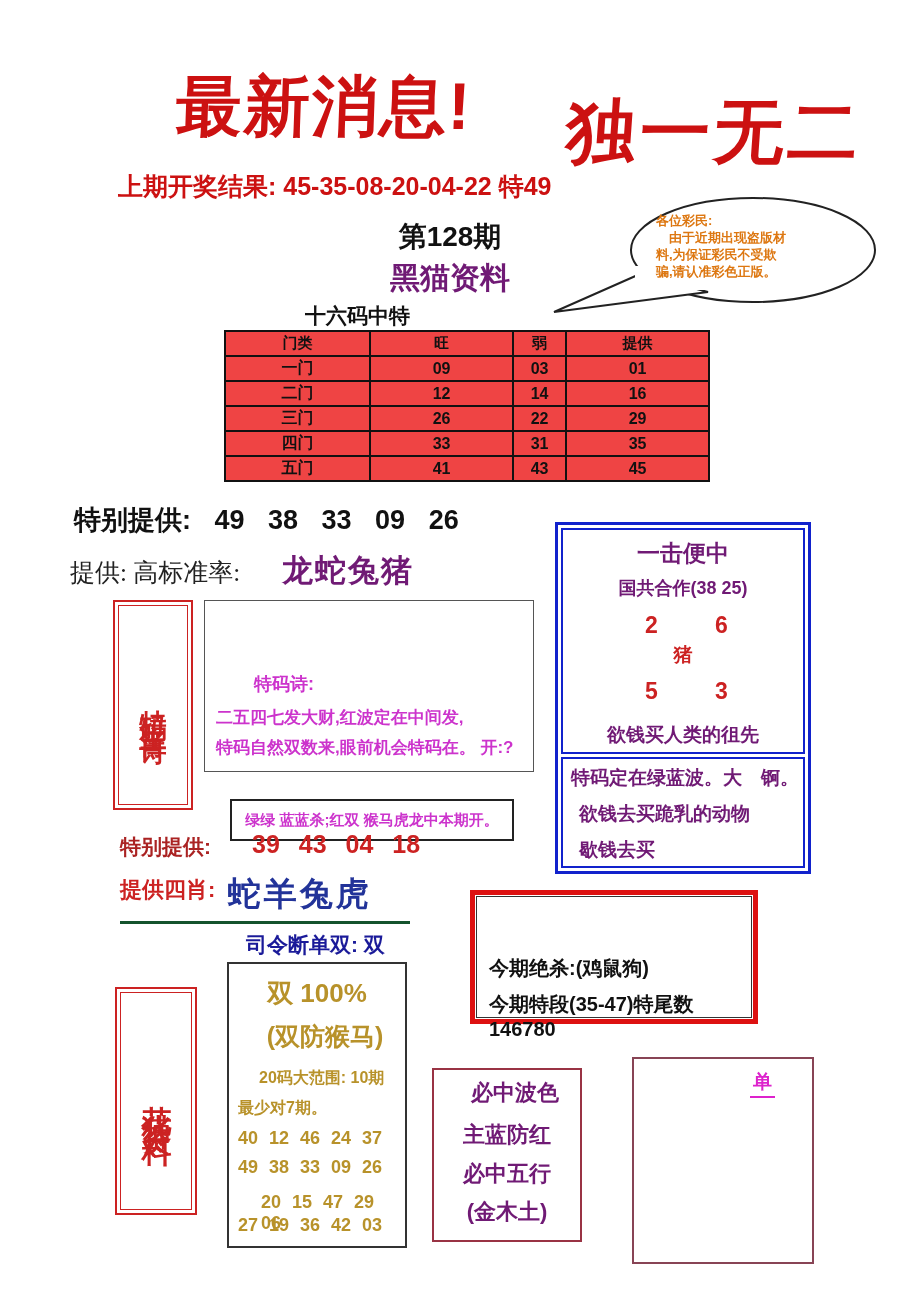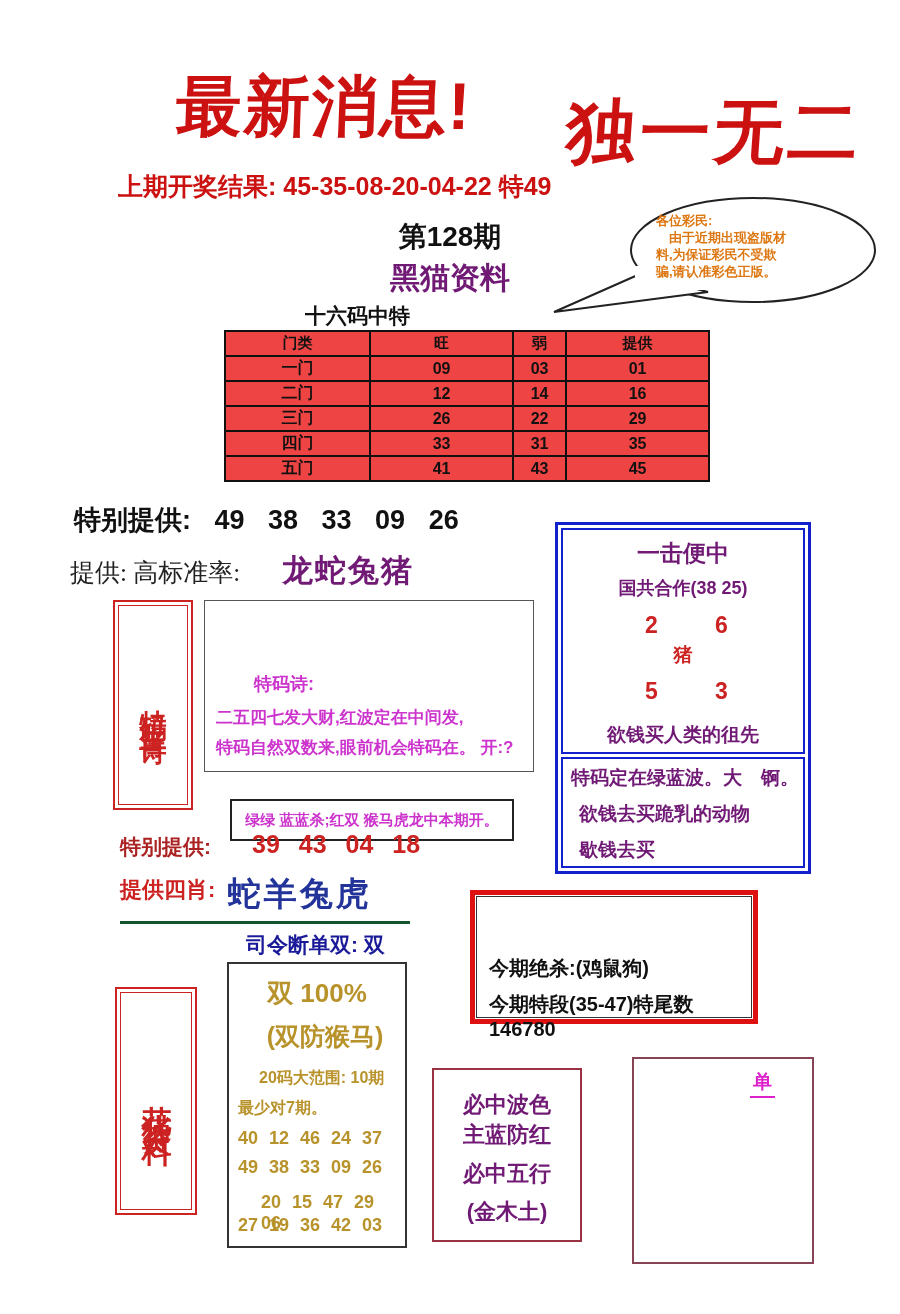--- a/index.html
+++ b/index.html
@@ -94,21 +94,21 @@
 
   
   #red-box{left:470px;top:890px;width:288px;height:134px;border:5px solid #dd1111;background:#fff;box-sizing:border-box;}
   #red-box-inner{position:absolute;left:1px;top:1px;right:1px;bottom:1px;border:1px solid #333;padding-left:8px;}
   .rb-l1{left:12px;top:58px;font-size:20px;color:#111;font-weight:bold;}
   .rb-l2{left:12px;top:94px;font-size:20px;color:#111;font-weight:bold;}
 
   
   #bizhong-box{left:432px;top:1068px;width:146px;height:170px;border:2px solid #993344;background:#fff;}
   .bz-line{left:0;width:100%;text-align:center;font-size:22px;font-weight:bold;}
-  .bz-0{top:20px;} .bz-1{top:50px;} .bz-2{top:89px;} .bz-3{top:127px;}
+  .bz-0{top:8px;margin-left:8px;} .bz-1{top:50px;} .bz-2{top:89px;} .bz-3{top:127px;}
 
   
   #dan-box{left:632px;top:1057px;width:178px;height:203px;border:2px solid #884455;background:#fff;}
   .dan-label{left:116px;top:10px;font-size:19px;color:#dd22cc;font-weight:bold;
              border-bottom:2px solid #dd22cc;padding:0 3px 1px 3px;}
 </style>
 </head>
 <body>
 
 <div id="page">

